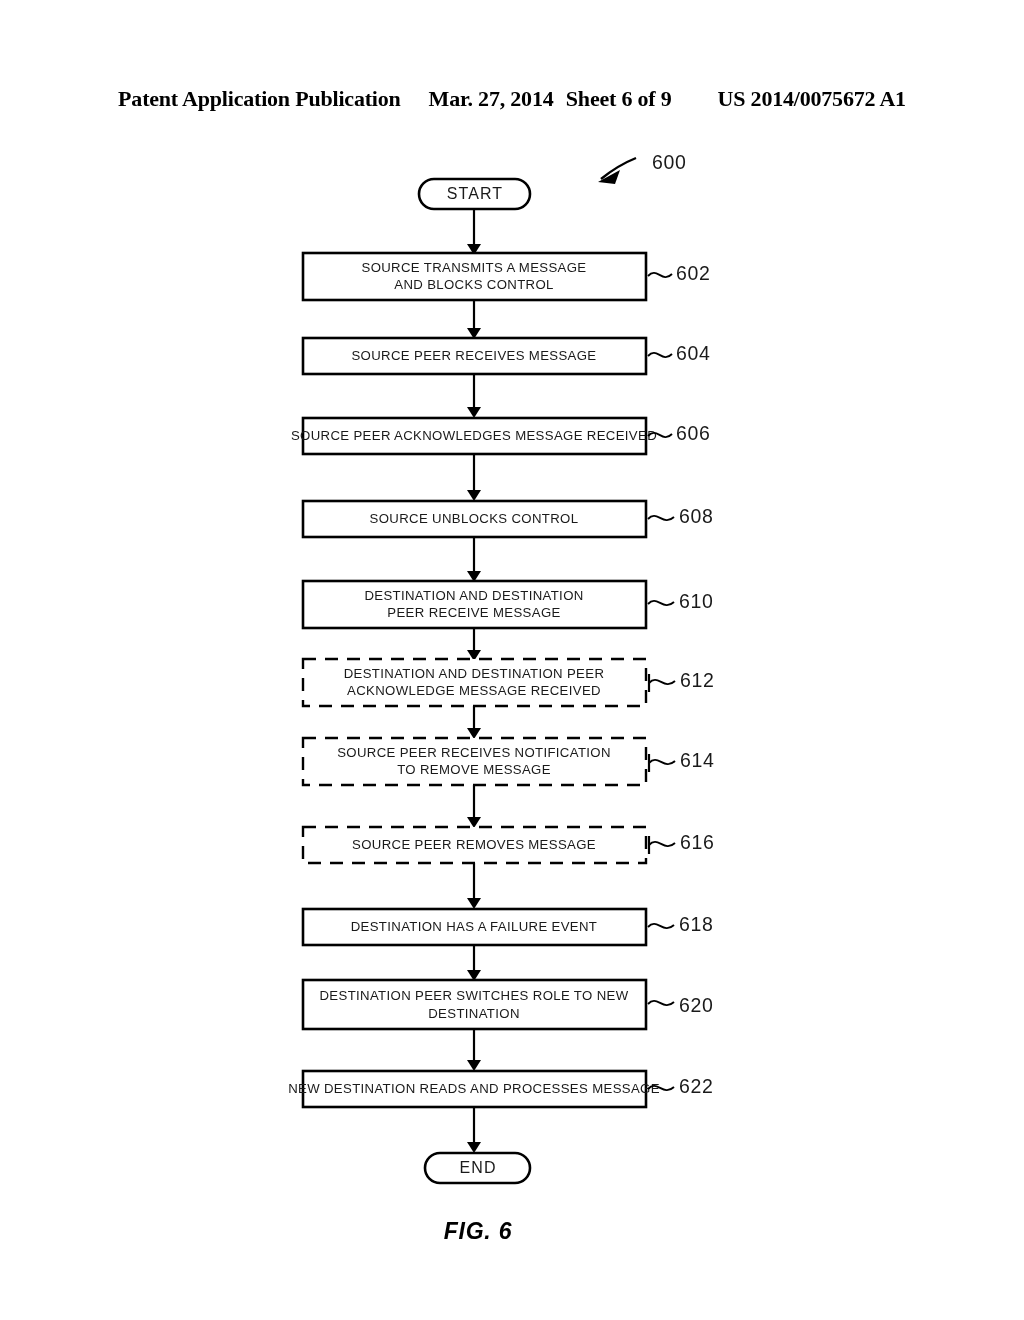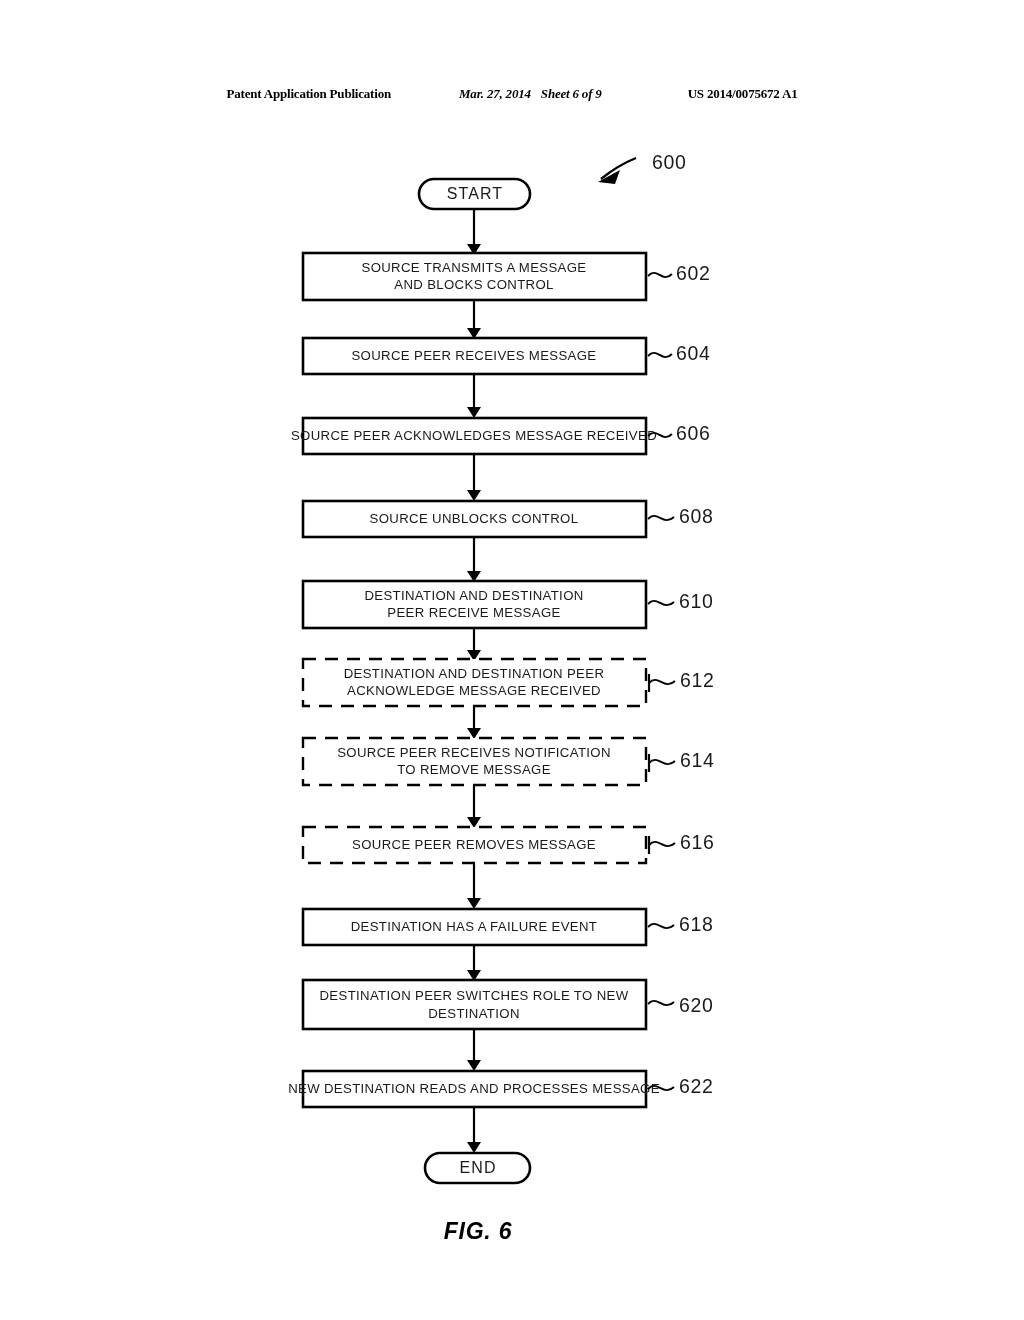--- a/index.html
+++ b/index.html
@@ -22,27 +22,26 @@
     position: absolute;
     top: 86px;
     left: 0;
     width: 1024px;
     height: 28px;
     display: flex;
     justify-content: center;
     align-items: baseline;
     font-family: "Liberation Serif", serif;
     font-weight: bold;
-    font-size: 13px;
+    font-size: 22px;
     letter-spacing: -0.2px;
     white-space: nowrap;
-    gap: 40px;
   }
   #page-header .hdr-left   { margin-right: 28px; }
-  #page-header .hdr-mid    { margin-right: 46px; font-style: italic; }
+  #page-header .hdr-mid    { margin-right: 46px; }
   #page-header .hdr-mid .hdr-date  { margin-right: 7px; }
   #page-header .hdr-right  { }
 
   
   #flowchart-stage {
     position: absolute;
     top: 12px;
     left: 0;
     width: 906px;
     height: 1320px;

